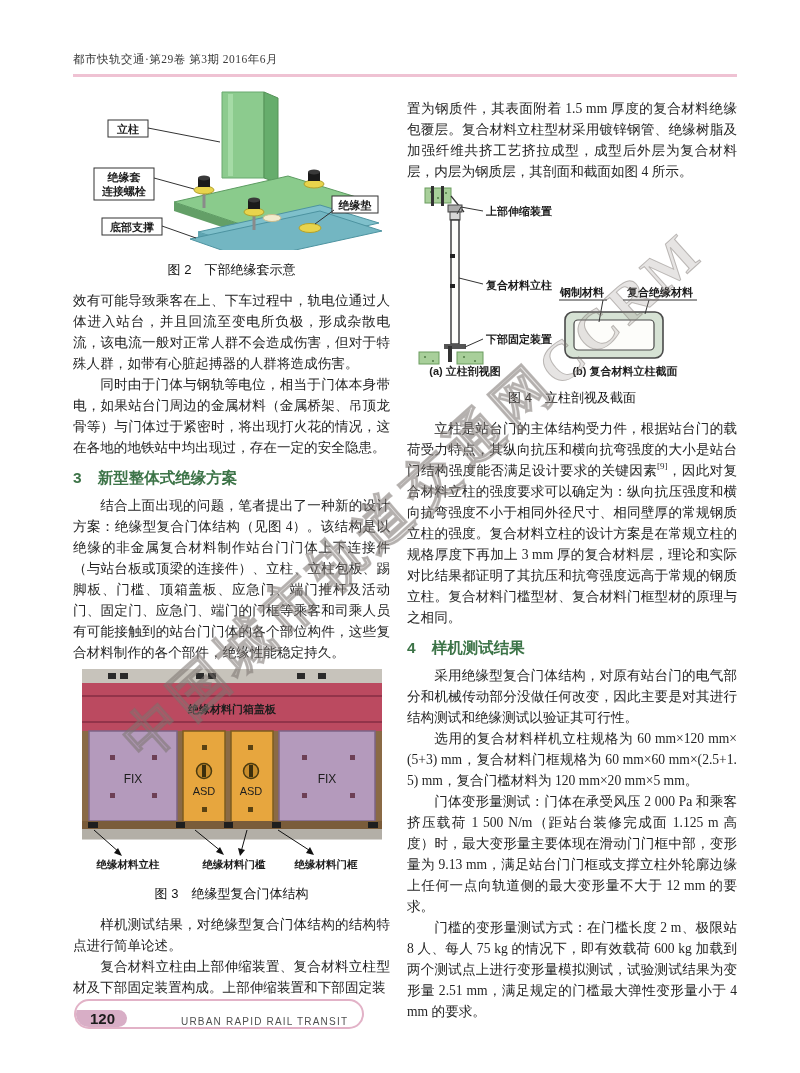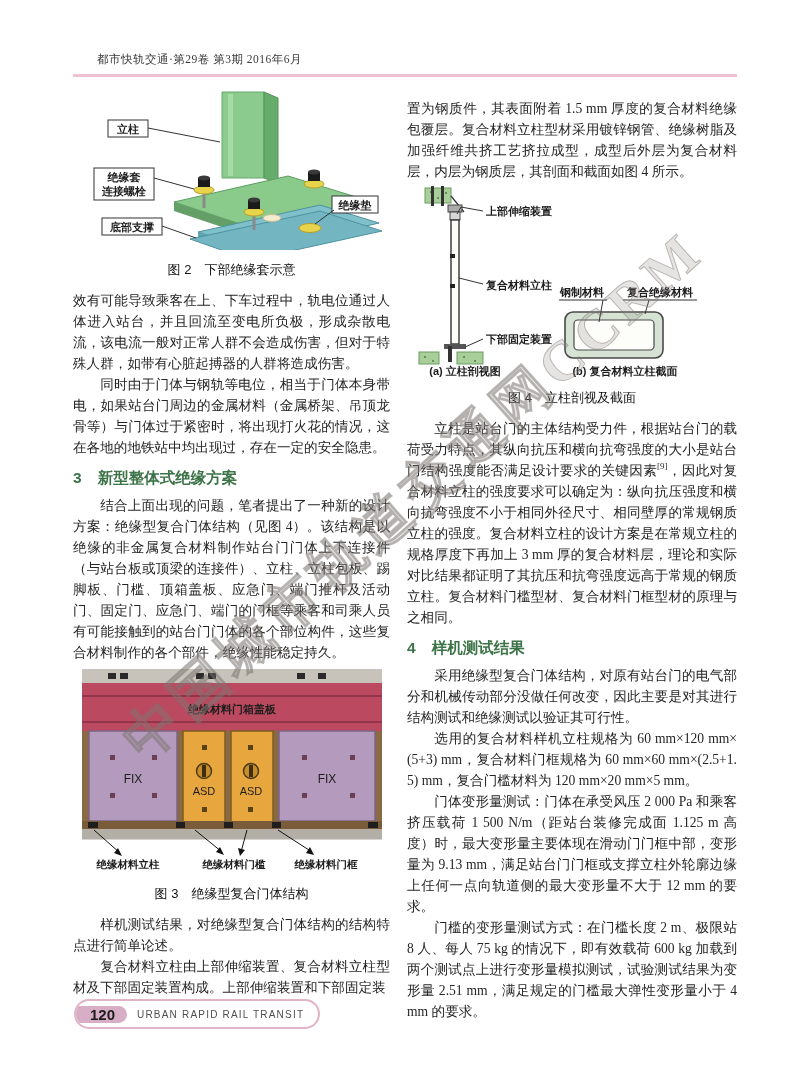--- a/index.html
+++ b/index.html
@@ -4,21 +4,21 @@
 <style>
   html,body { margin:0; padding:0; background:#888; }
   .page {
     position:relative; width:800px; height:1073px; margin:0 auto;
     background:#ffffff; overflow:hidden;
     font-family:"Liberation Serif","DejaVu Serif",serif;
     color:#222;
   }
   .header {
     position:absolute; left:73px; top:52px;
-    font-size:11.5px; color:#3a3a3a; letter-spacing:0.5px;margin-left:24px;
+    font-size:11.5px; color:#3a3a3a; letter-spacing:0.5px;
   }
   .rule {
     position:absolute; left:73px; top:74px; width:664px; height:3px;
     background:#efc2d3;
   }
   .col {
     position:absolute; font-size:13.6px; line-height:21px;
     text-align:justify; word-break:break-all; color:#242424;
   }
   .col-left  { left:73px;  top:88px; width:317px; }
@@ -43,24 +43,25 @@
     position:absolute; left:40px; top:470px; width:720px;
     text-align:center; transform:rotate(-42deg);
     font-size:56px; font-weight:bold; letter-spacing:6px;
     font-family:"Liberation Serif","DejaVu Serif",serif;
     color:rgba(140,134,128,0.22);
     -webkit-text-stroke:1px rgba(120,114,108,0.45);
     pointer-events:none; z-index:9; white-space:nowrap;
   }
   .footer {
     position:absolute; left:74px; top:999px; height:26px;
-    display:inline-flex; align-items:center;
+    display:inline-flex; align-items:flex-end;
     border:2px solid #e2b2c7; border-radius:15px; background:#fff;
     overflow:hidden; z-index:3;
     font-family:"Liberation Sans","DejaVu Sans",sans-serif;
+    gap:44px;
   }
   .footer .pageno {
     background:#d8aec6; display:flex; align-items:center;
     padding:0 12px 0 14px; font-weight:bold; font-size:15px; color:#1c1c1c;
     border-radius:0 13px 13px 0;
   }
   .footer .journal {
     display:flex; align-items:center; padding:0 14px 0 10px;
     font-size:10px; letter-spacing:1.2px; color:#4f4f4f;
   }

